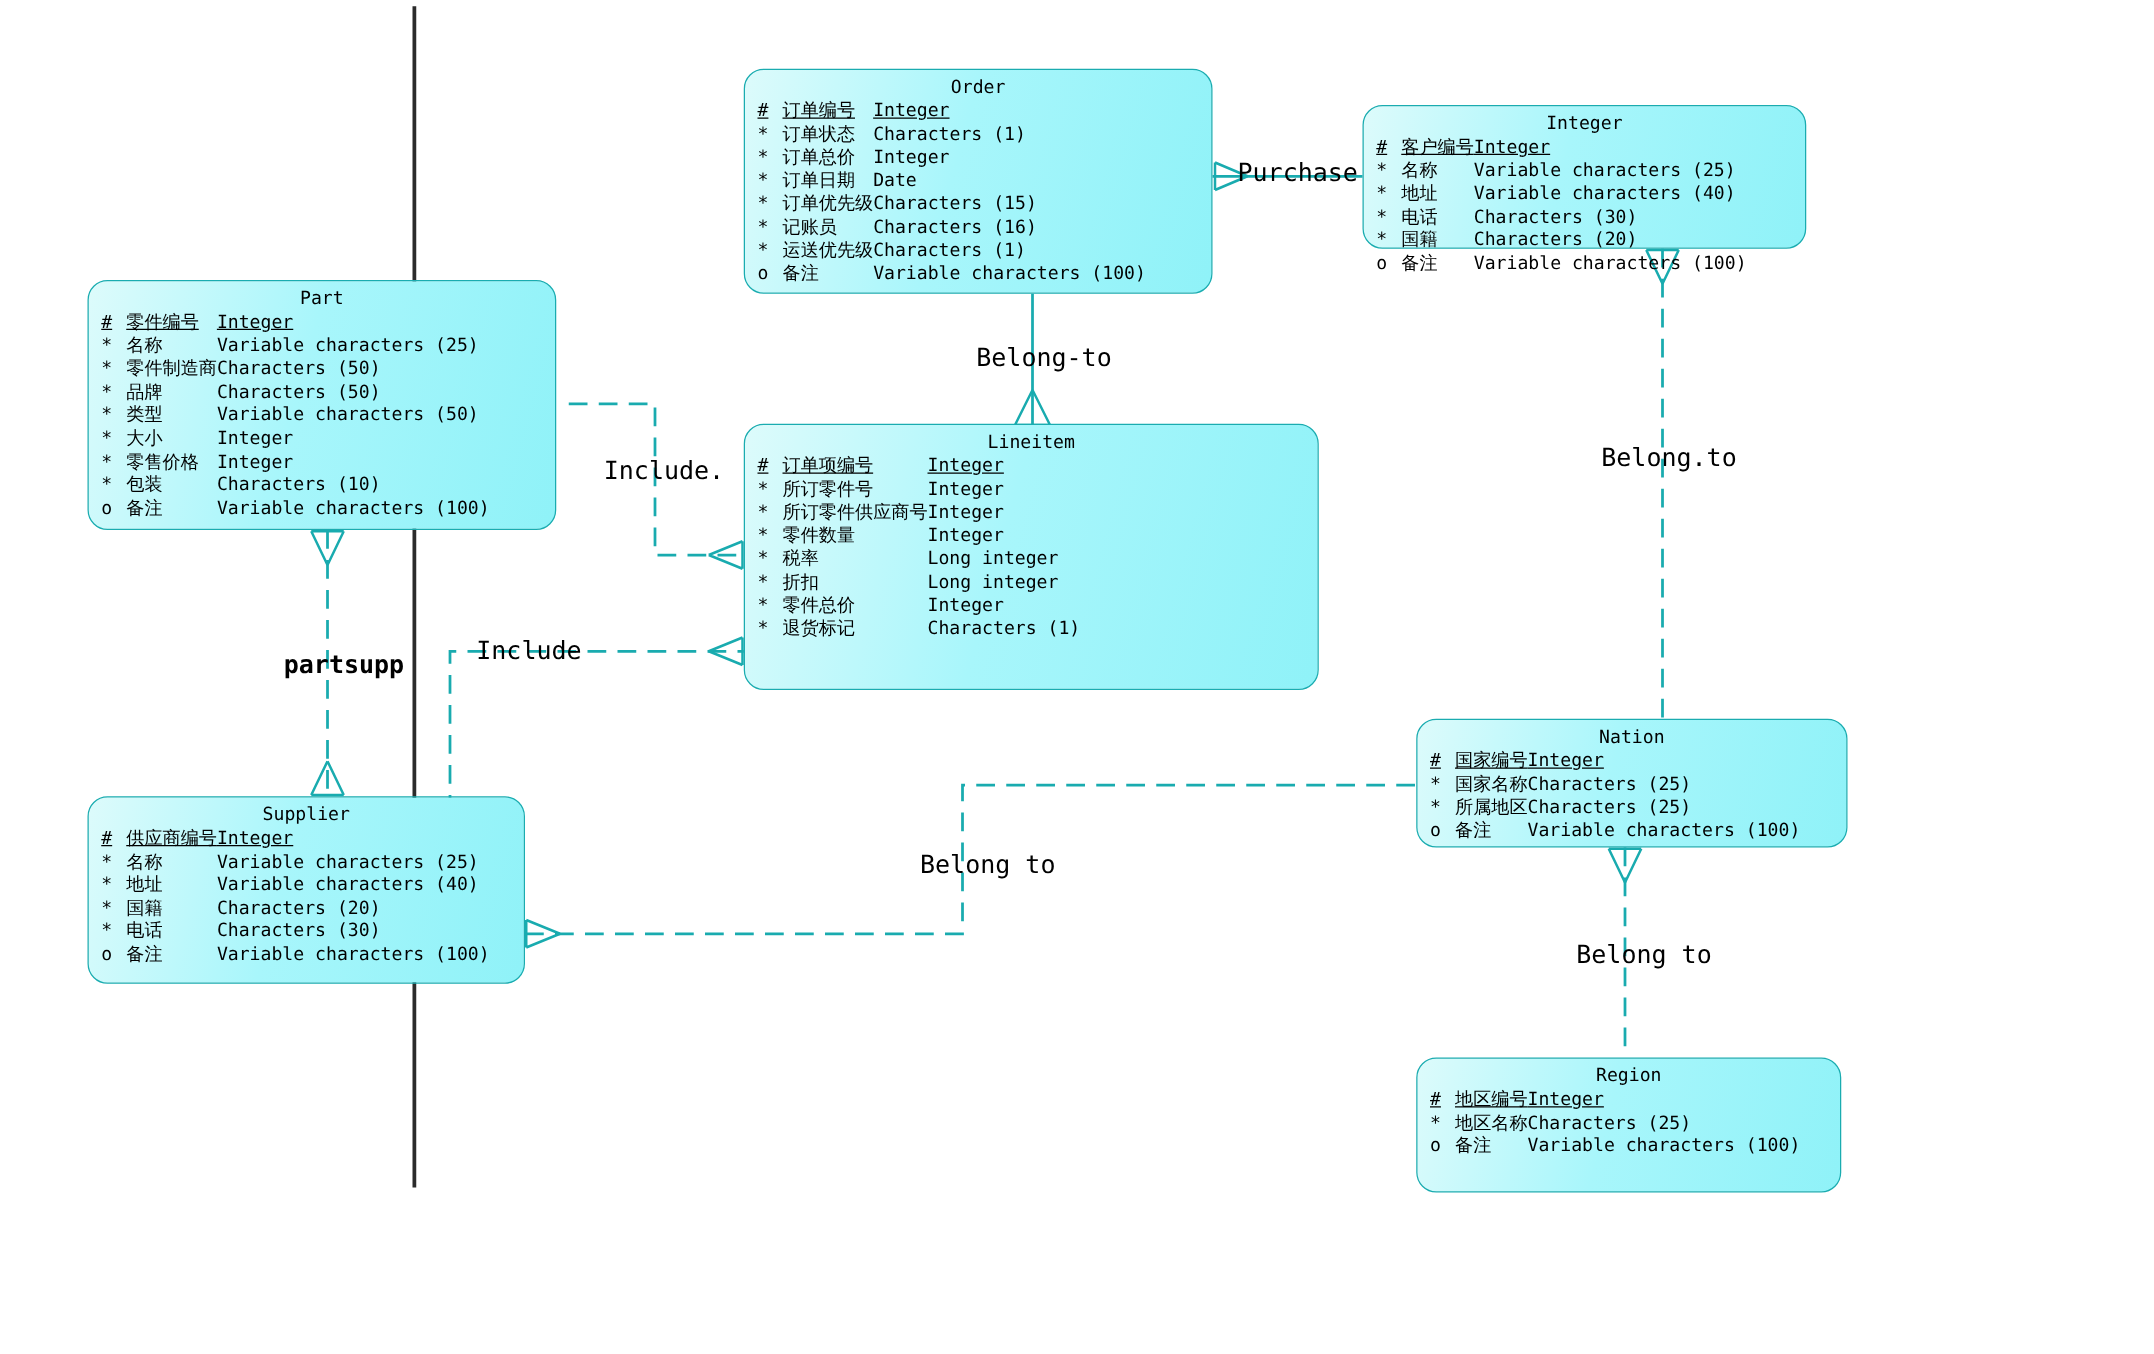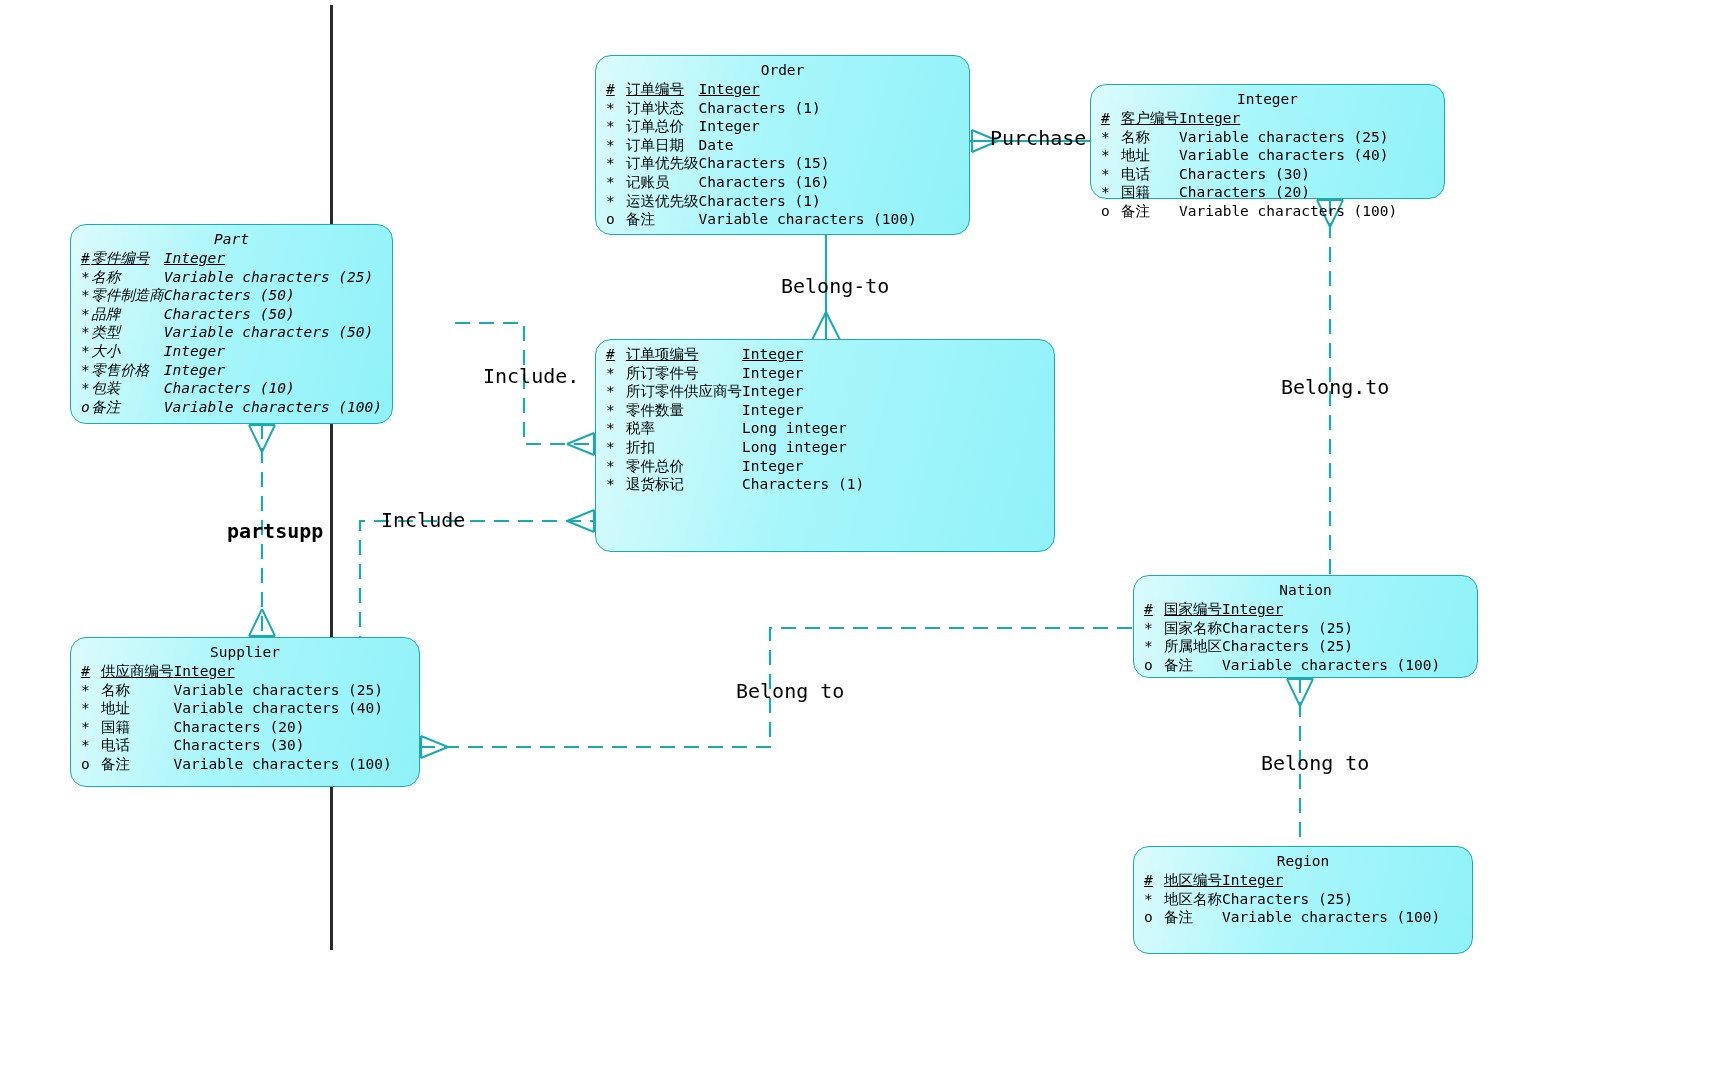--- a/index.html
+++ b/index.html
@@ -224,21 +224,21 @@
               <td class="atype">Characters (20)</td>
             </tr>
             <tr>
               <td class="marker">o</td>
               <td class="aname">备注</td>
               <td class="atype">Variable characters (100)</td>
             </tr>
           </tbody>
         </table>
       </div>
-      <div class="entity" style="left: 70px; top: 224px; width: 323px; height: 200px; font-style: italic;">
+      <div class="entity" style="left: 70px; top: 224px; width: 375px; height: 200px;">
         <div class="entity-title">Part</div>
         <table class="attrs">
           <tbody>
             <tr class="pk">
               <td class="marker">#</td>
               <td class="aname">零件编号</td>
               <td class="atype">Integer</td>
             </tr>
             <tr>
               <td class="marker">*</td>
@@ -277,20 +277,21 @@
             </tr>
             <tr>
               <td class="marker">o</td>
               <td class="aname">备注</td>
               <td class="atype">Variable characters (100)</td>
             </tr>
           </tbody>
         </table>
       </div>
       <div class="entity" style="left: 595px; top: 339px; width: 460px; height: 213px;">
+        <div class="entity-title">Lineitem</div>
         <table class="attrs">
           <tbody>
             <tr class="pk">
               <td class="marker">#</td>
               <td class="aname">订单项编号</td>
               <td class="atype">Integer</td>
             </tr>
             <tr>
               <td class="marker">*</td>
               <td class="aname">所订零件号</td>
@@ -412,20 +413,20 @@
               <td class="aname">备注</td>
               <td class="atype">Variable characters (100)</td>
             </tr>
           </tbody>
         </table>
       </div>
     </div>
   <div id="label-layer">
       <div class="rel-label" style="left: 990px; top: 130px;">Purchase</div>
       <div class="rel-label" style="left: 781px; top: 278px;">Belong-to</div>
-      <div class="rel-label" style="left: 1281px; top: 379px; text-align: right;">Belong.to</div>
+      <div class="rel-label" style="left: 1281px; top: 358px; text-align: right;">Belong.to</div>
       <div class="rel-label" style="left: 483px; top: 368px;">Include.</div>
       <div class="rel-label" style="left: 381px; top: 512px;">Include</div>
       <div class="rel-label" style="left: 227px; top: 523px; font-weight: bold;">partsupp</div>
       <div class="rel-label" style="left: 736px; top: 683px;">Belong to</div>
       <div class="rel-label" style="left: 1261px; top: 755px;">Belong to</div>
     </div>
 </div>
 
 </body></html>

